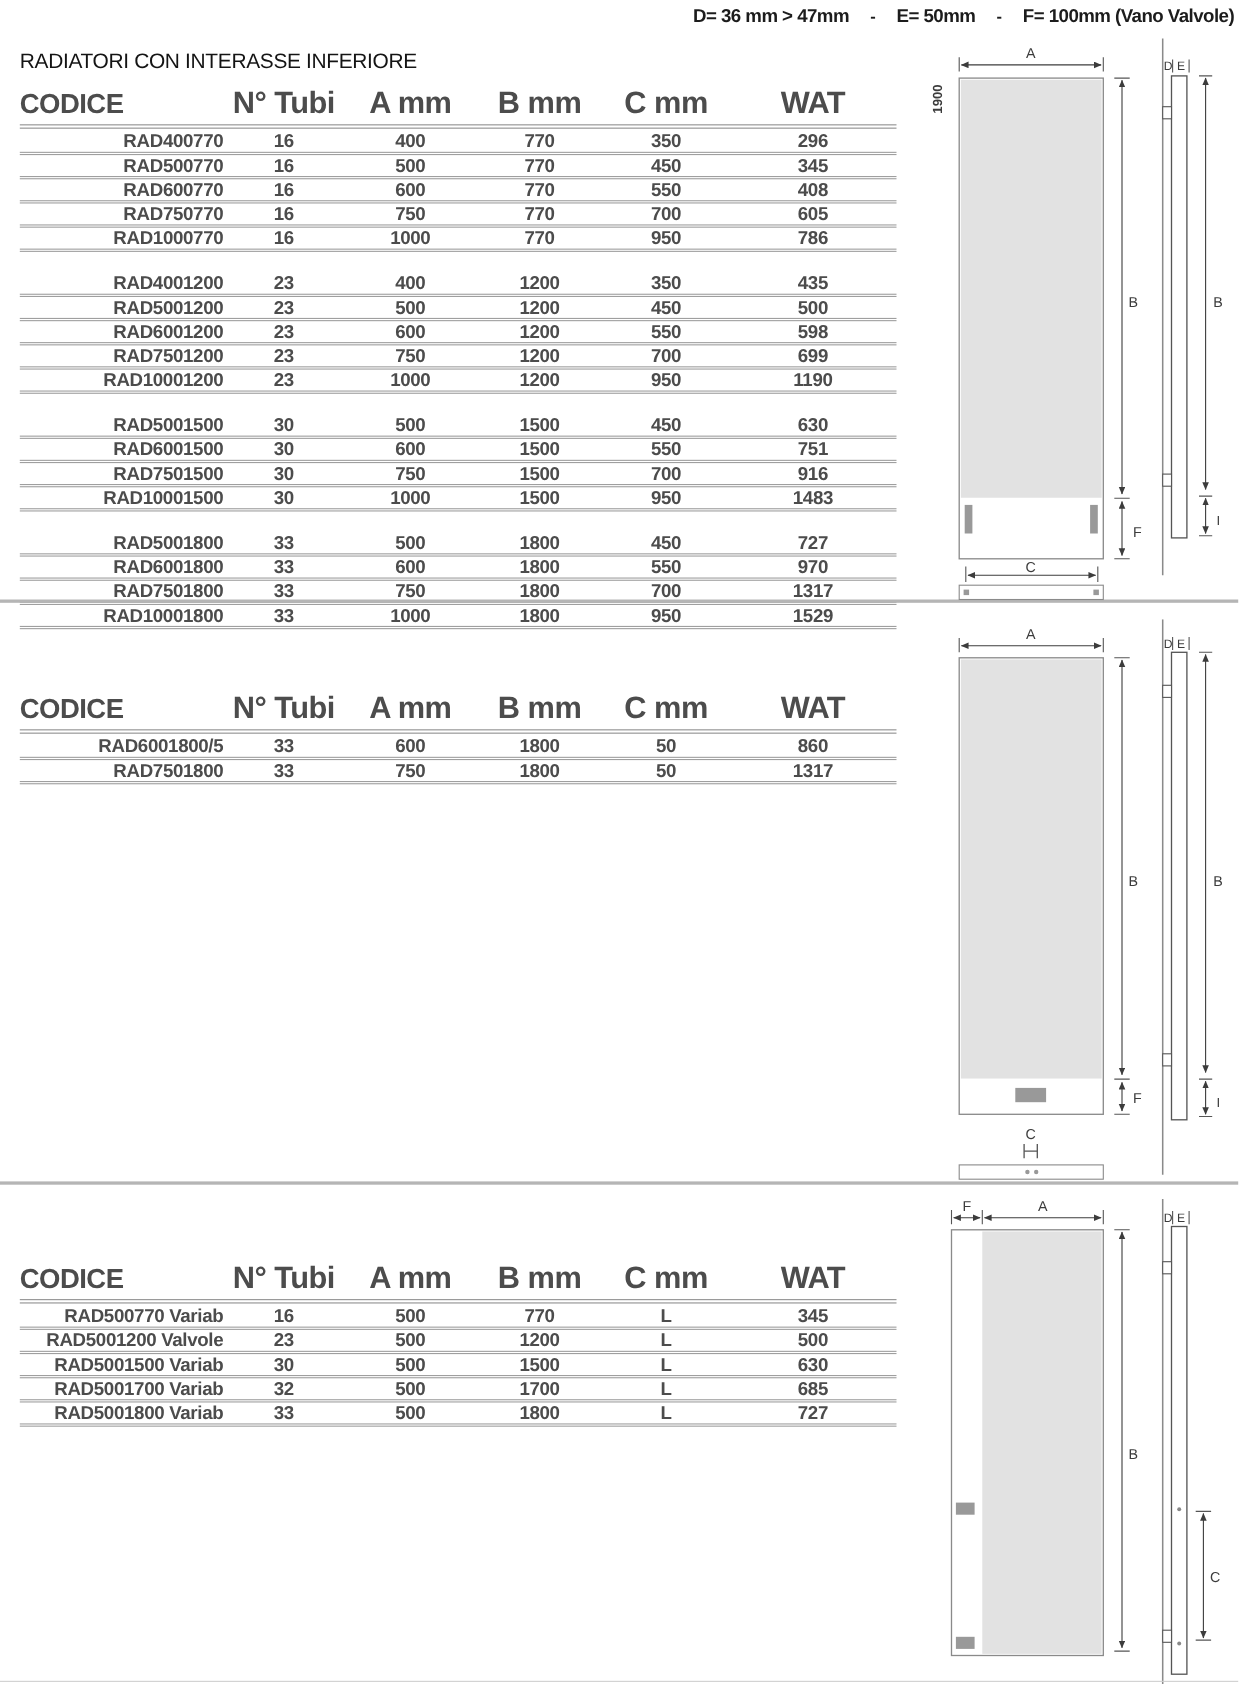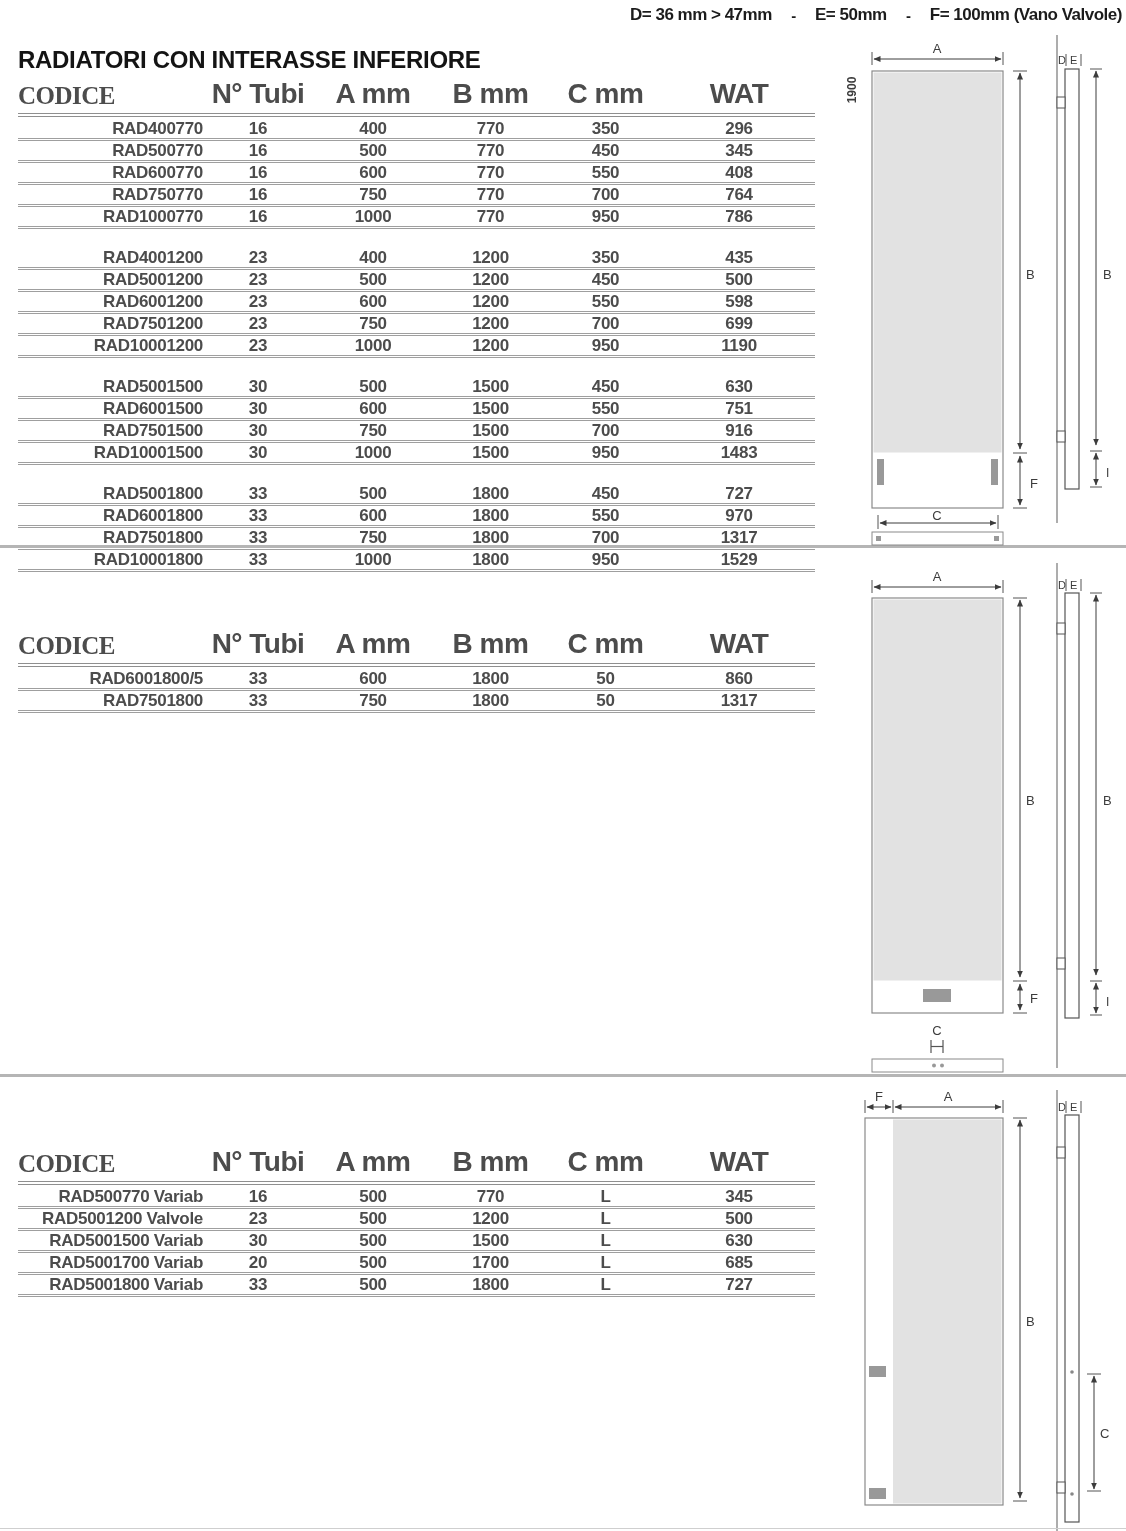--- a/index.html
+++ b/index.html
@@ -3,28 +3,28 @@
 <meta charset="utf-8">
 <style>
   html,body{margin:0;padding:0;background:#fff;}
   .page{position:relative;width:1126px;height:1531px;background:#fff;overflow:hidden;
         font-family:"Liberation Sans",sans-serif;}
   
   .spec-note{position:absolute;top:5px;left:630px;width:492px;display:flex;align-items:center;
              justify-content:space-between;font-weight:bold;font-size:17px;color:#1c1c1c;letter-spacing:-0.5px;}
   .spec-sep{font-size:15px;color:#1c1c1c;}
   
-  .sec-title{position:absolute;left:18px;font-weight:bold;font-size:24px;color:#141414;
+  .sec-title{position:absolute;left:18px;font-weight:normal;font-size:19px;color:#141414;
              letter-spacing:-0.3px;white-space:nowrap;}
   
   .rtable{position:absolute;left:18px;width:797px;}
   .grid6{display:grid;grid-template-columns:185px 110px 120px 115px 115px 152px;}
   .thead{align-items:end;border-bottom:4px double #8f8f8f;padding-bottom:3px;}
   .thead .tcell{font-weight:bold;font-size:28px;color:#4c4c4c;text-align:center;letter-spacing:-0.5px;}
-  .thead .c0{text-align:left;font-size:25px;font-family:Liberation Serif, serif;}
+  .thead .c0{text-align:left;font-size:25px;}
   .tgroup{margin-top:19px;}
   .tgroup:first-of-type{margin-top:2px;}
   .trow{height:19px;line-height:20px;border-bottom:3px double #9f9f9f;}
   .trow .tcell{font-weight:bold;font-size:17px;color:#4c4c4c;text-align:center;letter-spacing:-0.3px;
                white-space:nowrap;overflow:hidden;}
   .trow .c0{text-align:right;}
   
   .divider{position:absolute;left:0;width:1126px;height:3px;background:#b5b5b5;}
   .page-bottom{position:absolute;left:0;top:1528px;width:1126px;height:1px;background:#cfcfcf;}
   
@@ -79,21 +79,21 @@
             <span class="tcell c3">770</span>
             <span class="tcell c4">550</span>
             <span class="tcell c5">408</span>
           </div>
           <div class="trow grid6">
             <span class="tcell c0">RAD750770</span>
             <span class="tcell c1">16</span>
             <span class="tcell c2">750</span>
             <span class="tcell c3">770</span>
             <span class="tcell c4">700</span>
-            <span class="tcell c5">764</span>
+            <span class="tcell c5">605</span>
           </div>
           <div class="trow grid6">
             <span class="tcell c0">RAD1000770</span>
             <span class="tcell c1">16</span>
             <span class="tcell c2">1000</span>
             <span class="tcell c3">770</span>
             <span class="tcell c4">950</span>
             <span class="tcell c5">786</span>
           </div>
         </div>
@@ -275,21 +275,21 @@
           <div class="trow grid6">
             <span class="tcell c0">RAD5001500 Variab</span>
             <span class="tcell c1">30</span>
             <span class="tcell c2">500</span>
             <span class="tcell c3">1500</span>
             <span class="tcell c4">L</span>
             <span class="tcell c5">630</span>
           </div>
           <div class="trow grid6">
             <span class="tcell c0">RAD5001700 Variab</span>
-            <span class="tcell c1">20</span>
+            <span class="tcell c1">32</span>
             <span class="tcell c2">500</span>
             <span class="tcell c3">1700</span>
             <span class="tcell c4">L</span>
             <span class="tcell c5">685</span>
           </div>
           <div class="trow grid6">
             <span class="tcell c0">RAD5001800 Variab</span>
             <span class="tcell c1">33</span>
             <span class="tcell c2">500</span>
             <span class="tcell c3">1800</span>

